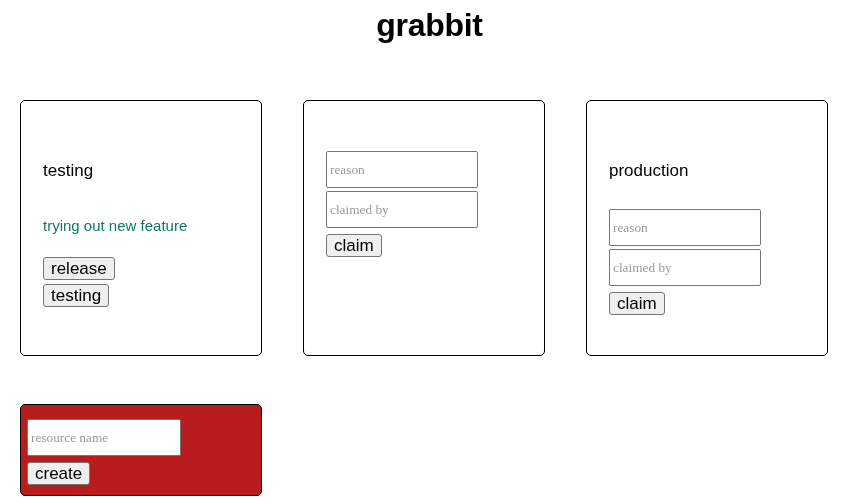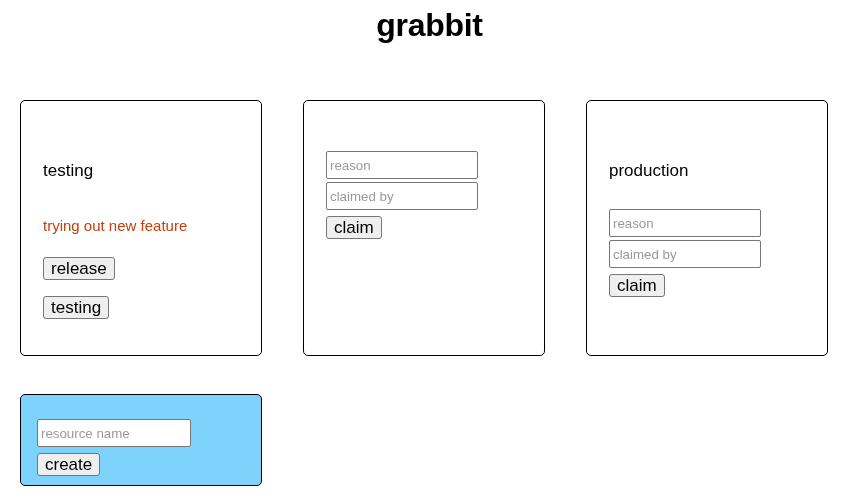--- a/index.html
+++ b/index.html
@@ -50,44 +50,44 @@
     border: 1px solid #000000;
     border-radius: 5px;
     background: #ffffff;
     position: relative;
     padding: 22px;
     overflow: hidden;
   }
 
   .card-create {
     position: absolute;
-    top: 394px;
+    top: 404px;
     left: 20px;
     width: 242px;
     height: 92px;
     border: 1px solid #000000;
     border-radius: 5px;
-    background: #7dd3fc;
-    padding: 16px;
+    background: #b91c1c;
+    padding: 6px;
     overflow: hidden;
   }
 
   .card-heading {
     font-size: 17px;
     line-height: 20px;
     font-weight: normal;
     color: #000000;
     margin: 0;
     padding-top: 38px;
   }
 
   .card-body-line {
     font-size: 15px;
     line-height: 18px;
-    color: #c2410c;
+    color: #0f766e;
     margin: 0;
     padding-top: 36px;
     white-space: nowrap;
   }
 
   .field-stack {
     margin-top: 28px;
     display: flex;
     flex-direction: column;
     align-items: flex-start;
@@ -98,22 +98,22 @@
     margin-top: 8px;
     display: flex;
     flex-direction: column;
     align-items: flex-start;
     gap: 3px;
   }
 
   input.text-input {
     display: block;
     width: 152px;
-    height: 28px;
-    font-family: Liberation Sans, sans-serif;
+    height: 37px;
+    font-family: Liberation Serif, serif;
     font-size: 13.3px;
     line-height: 16px;
     padding: 1px 3px;
     border: 1px solid #767676;
     border-radius: 2px;
     background: #ffffff;
     color: #000000;
     outline: none;
   }
 
@@ -138,21 +138,21 @@
     color: #000000;
     cursor: pointer;
     margin: 0;
   }
 
   .button-stack {
     margin-top: 22px;
     display: flex;
     flex-direction: column;
     align-items: flex-start;
-    gap: 16px;
+    gap: 4px;
   }
 
   .btn-row {
     margin-top: 3px;
   }
 </style>
 </head>
 <body>
 
 <div class="page">

